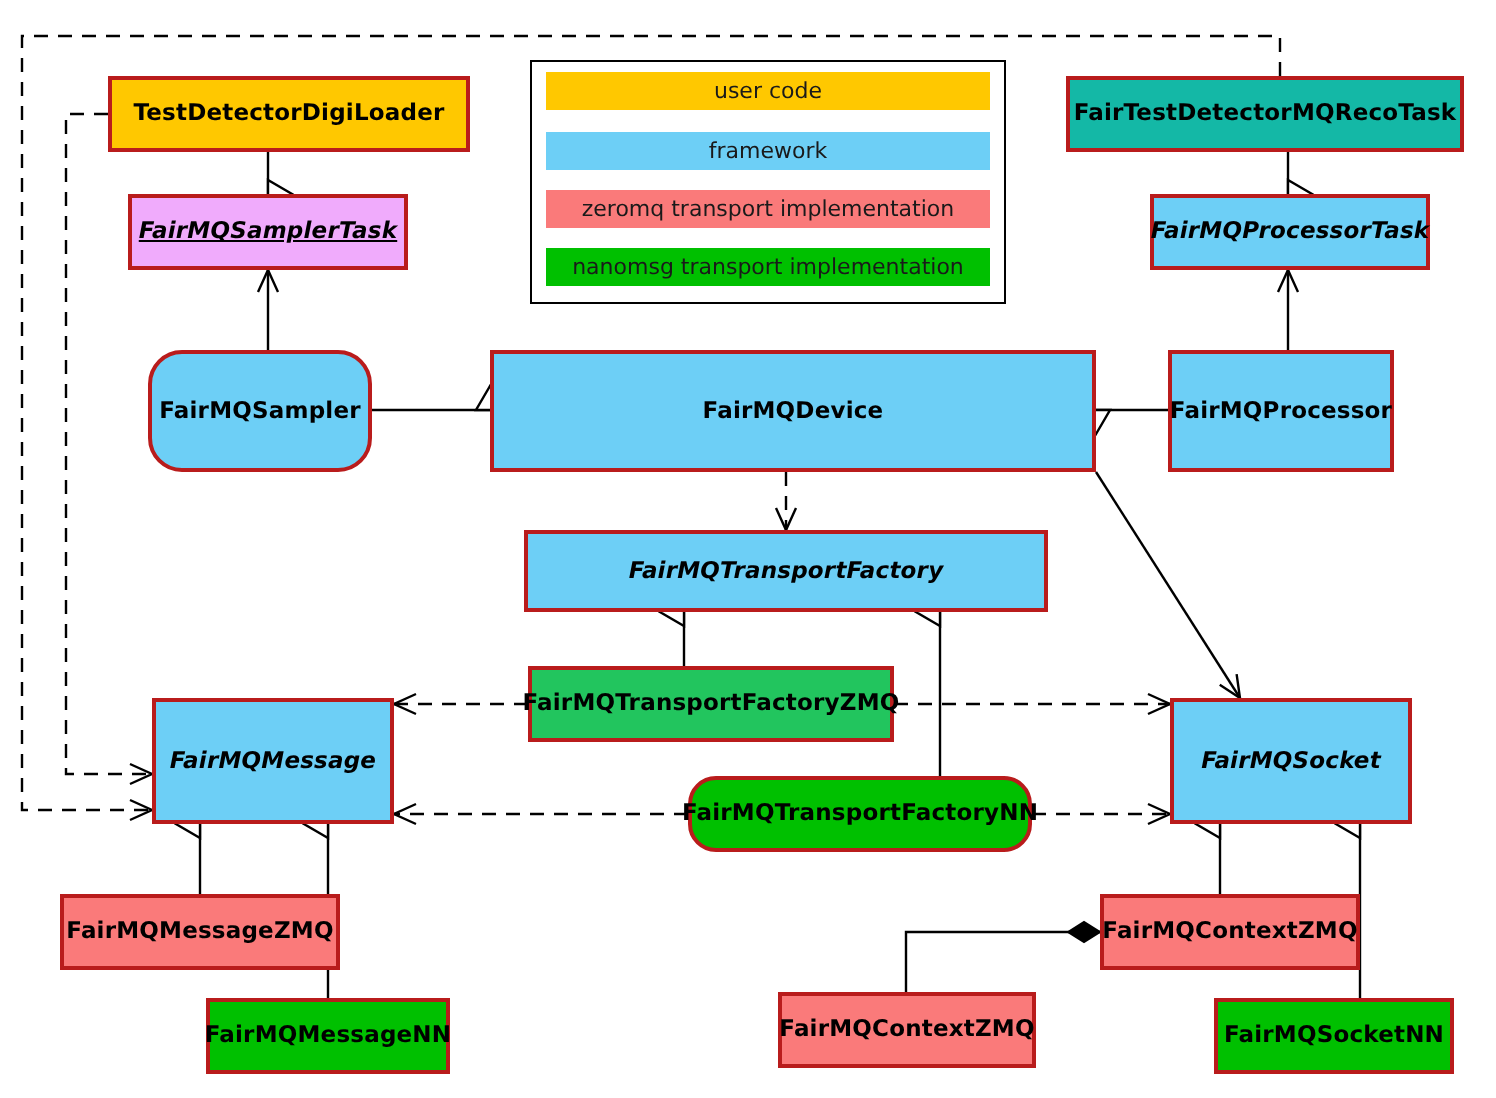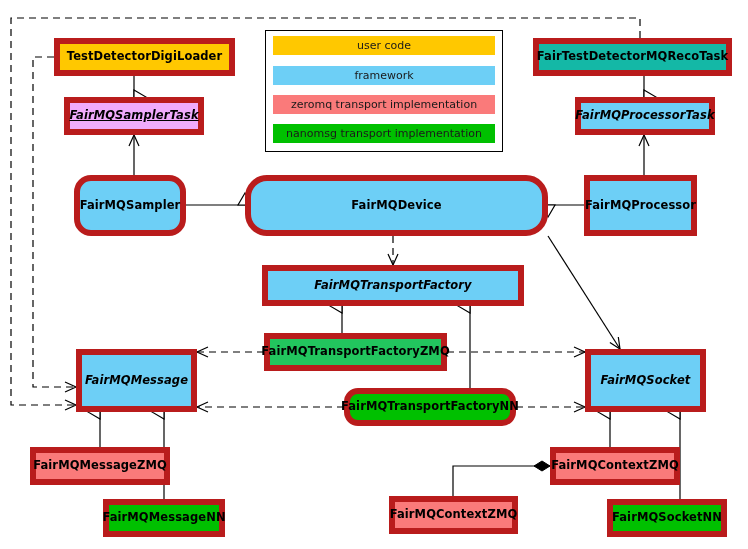--- a/index.html
+++ b/index.html
@@ -1,20 +1,20 @@
 <!DOCTYPE html>
 <html><head>
 <meta charset="utf-8">
 <title>FairMQ Class Diagram</title>
 <style>
   html,body{margin:0;padding:0;background:#ffffff;}
   body{font-family:"DejaVu Sans","Liberation Sans",sans-serif;}
   #canvas{position:relative;width:748px;height:549px;background:#ffffff;overflow:hidden;}
   svg#edges{position:absolute;left:0;top:0;width:748px;height:549px;pointer-events:none;}
-  .node{position:absolute;box-sizing:border-box;border:6px solid #b91c1c;
+  .node{position:absolute;box-sizing:border-box;border:2px solid #b91c1c;
         display:flex;align-items:center;justify-content:center;text-align:center;
         font-size:11.5px;font-weight:bold;color:#000000;line-height:1.15;
         letter-spacing:0.1px;z-index:3;}
   .node.abstract{font-style:italic;}
   .legend-box{position:absolute;box-sizing:border-box;border:1px solid #000000;
               background:#ffffff;z-index:4;}
   .legend-bar{position:absolute;box-sizing:border-box;
               display:flex;align-items:center;justify-content:center;
               font-size:11px;font-weight:normal;color:#1a1a1a;z-index:5;}
 </style>
@@ -114,21 +114,21 @@
       </div>
       <div class="node abstract" style="left: 64px; top: 97px; width: 140px; height: 38px; background: #f0abfc; text-decoration: underline;">
         <span>FairMQSamplerTask</span>
       </div>
       <div class="node abstract" style="left: 575px; top: 97px; width: 140px; height: 38px; background: rgb(109, 207, 246);">
         <span>FairMQProcessorTask</span>
       </div>
       <div class="node" style="left: 74px; top: 175px; width: 112px; height: 61px; background: rgb(109, 207, 246); border-radius: 17px;">
         <span>FairMQSampler</span>
       </div>
-      <div class="node" style="left: 245px; top: 175px; width: 303px; height: 61px; background: rgb(109, 207, 246); border-radius: 22px;">
+      <div class="node" style="left: 245px; top: 175px; width: 303px; height: 61px; background: rgb(109, 207, 246);">
         <span>FairMQDevice</span>
       </div>
       <div class="node" style="left: 584px; top: 175px; width: 113px; height: 61px; background: rgb(109, 207, 246);">
         <span>FairMQProcessor</span>
       </div>
       <div class="node abstract" style="left: 262px; top: 265px; width: 262px; height: 41px; background: rgb(109, 207, 246);">
         <span>FairMQTransportFactory</span>
       </div>
       <div class="node" style="left: 264px; top: 333px; width: 183px; height: 38px; background: #22c55e;">
         <span>FairMQTransportFactoryZMQ</span>

